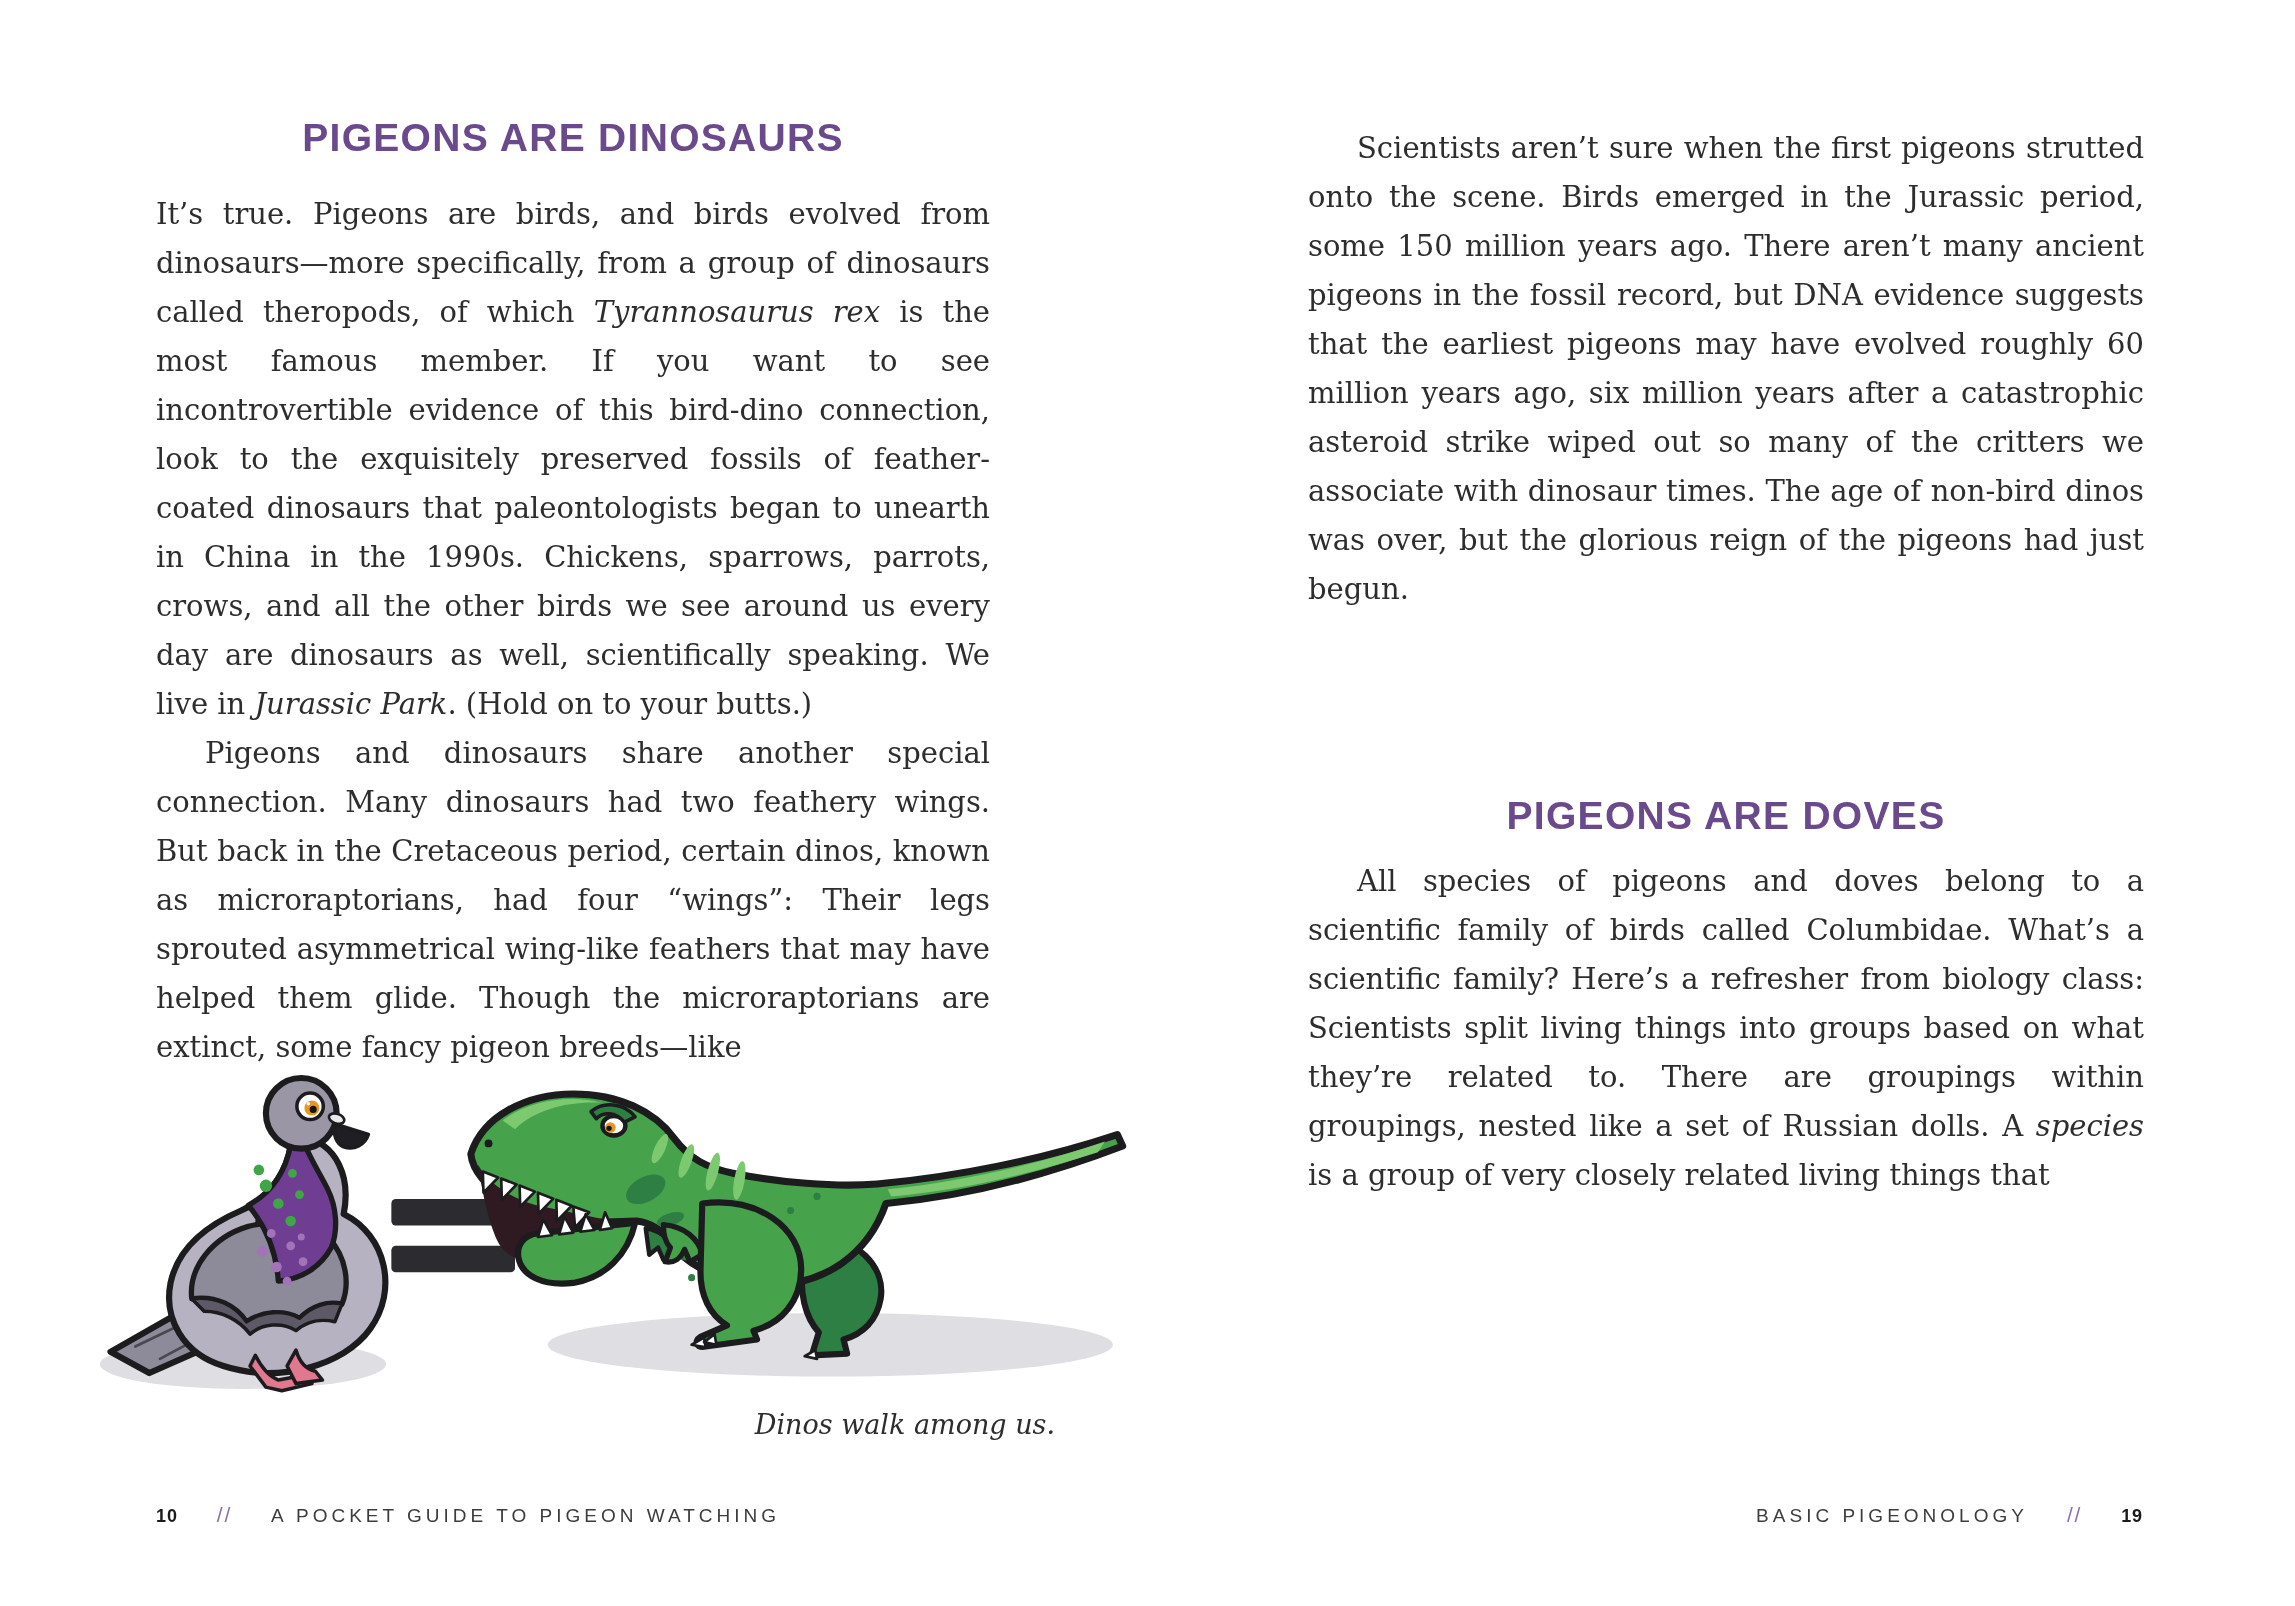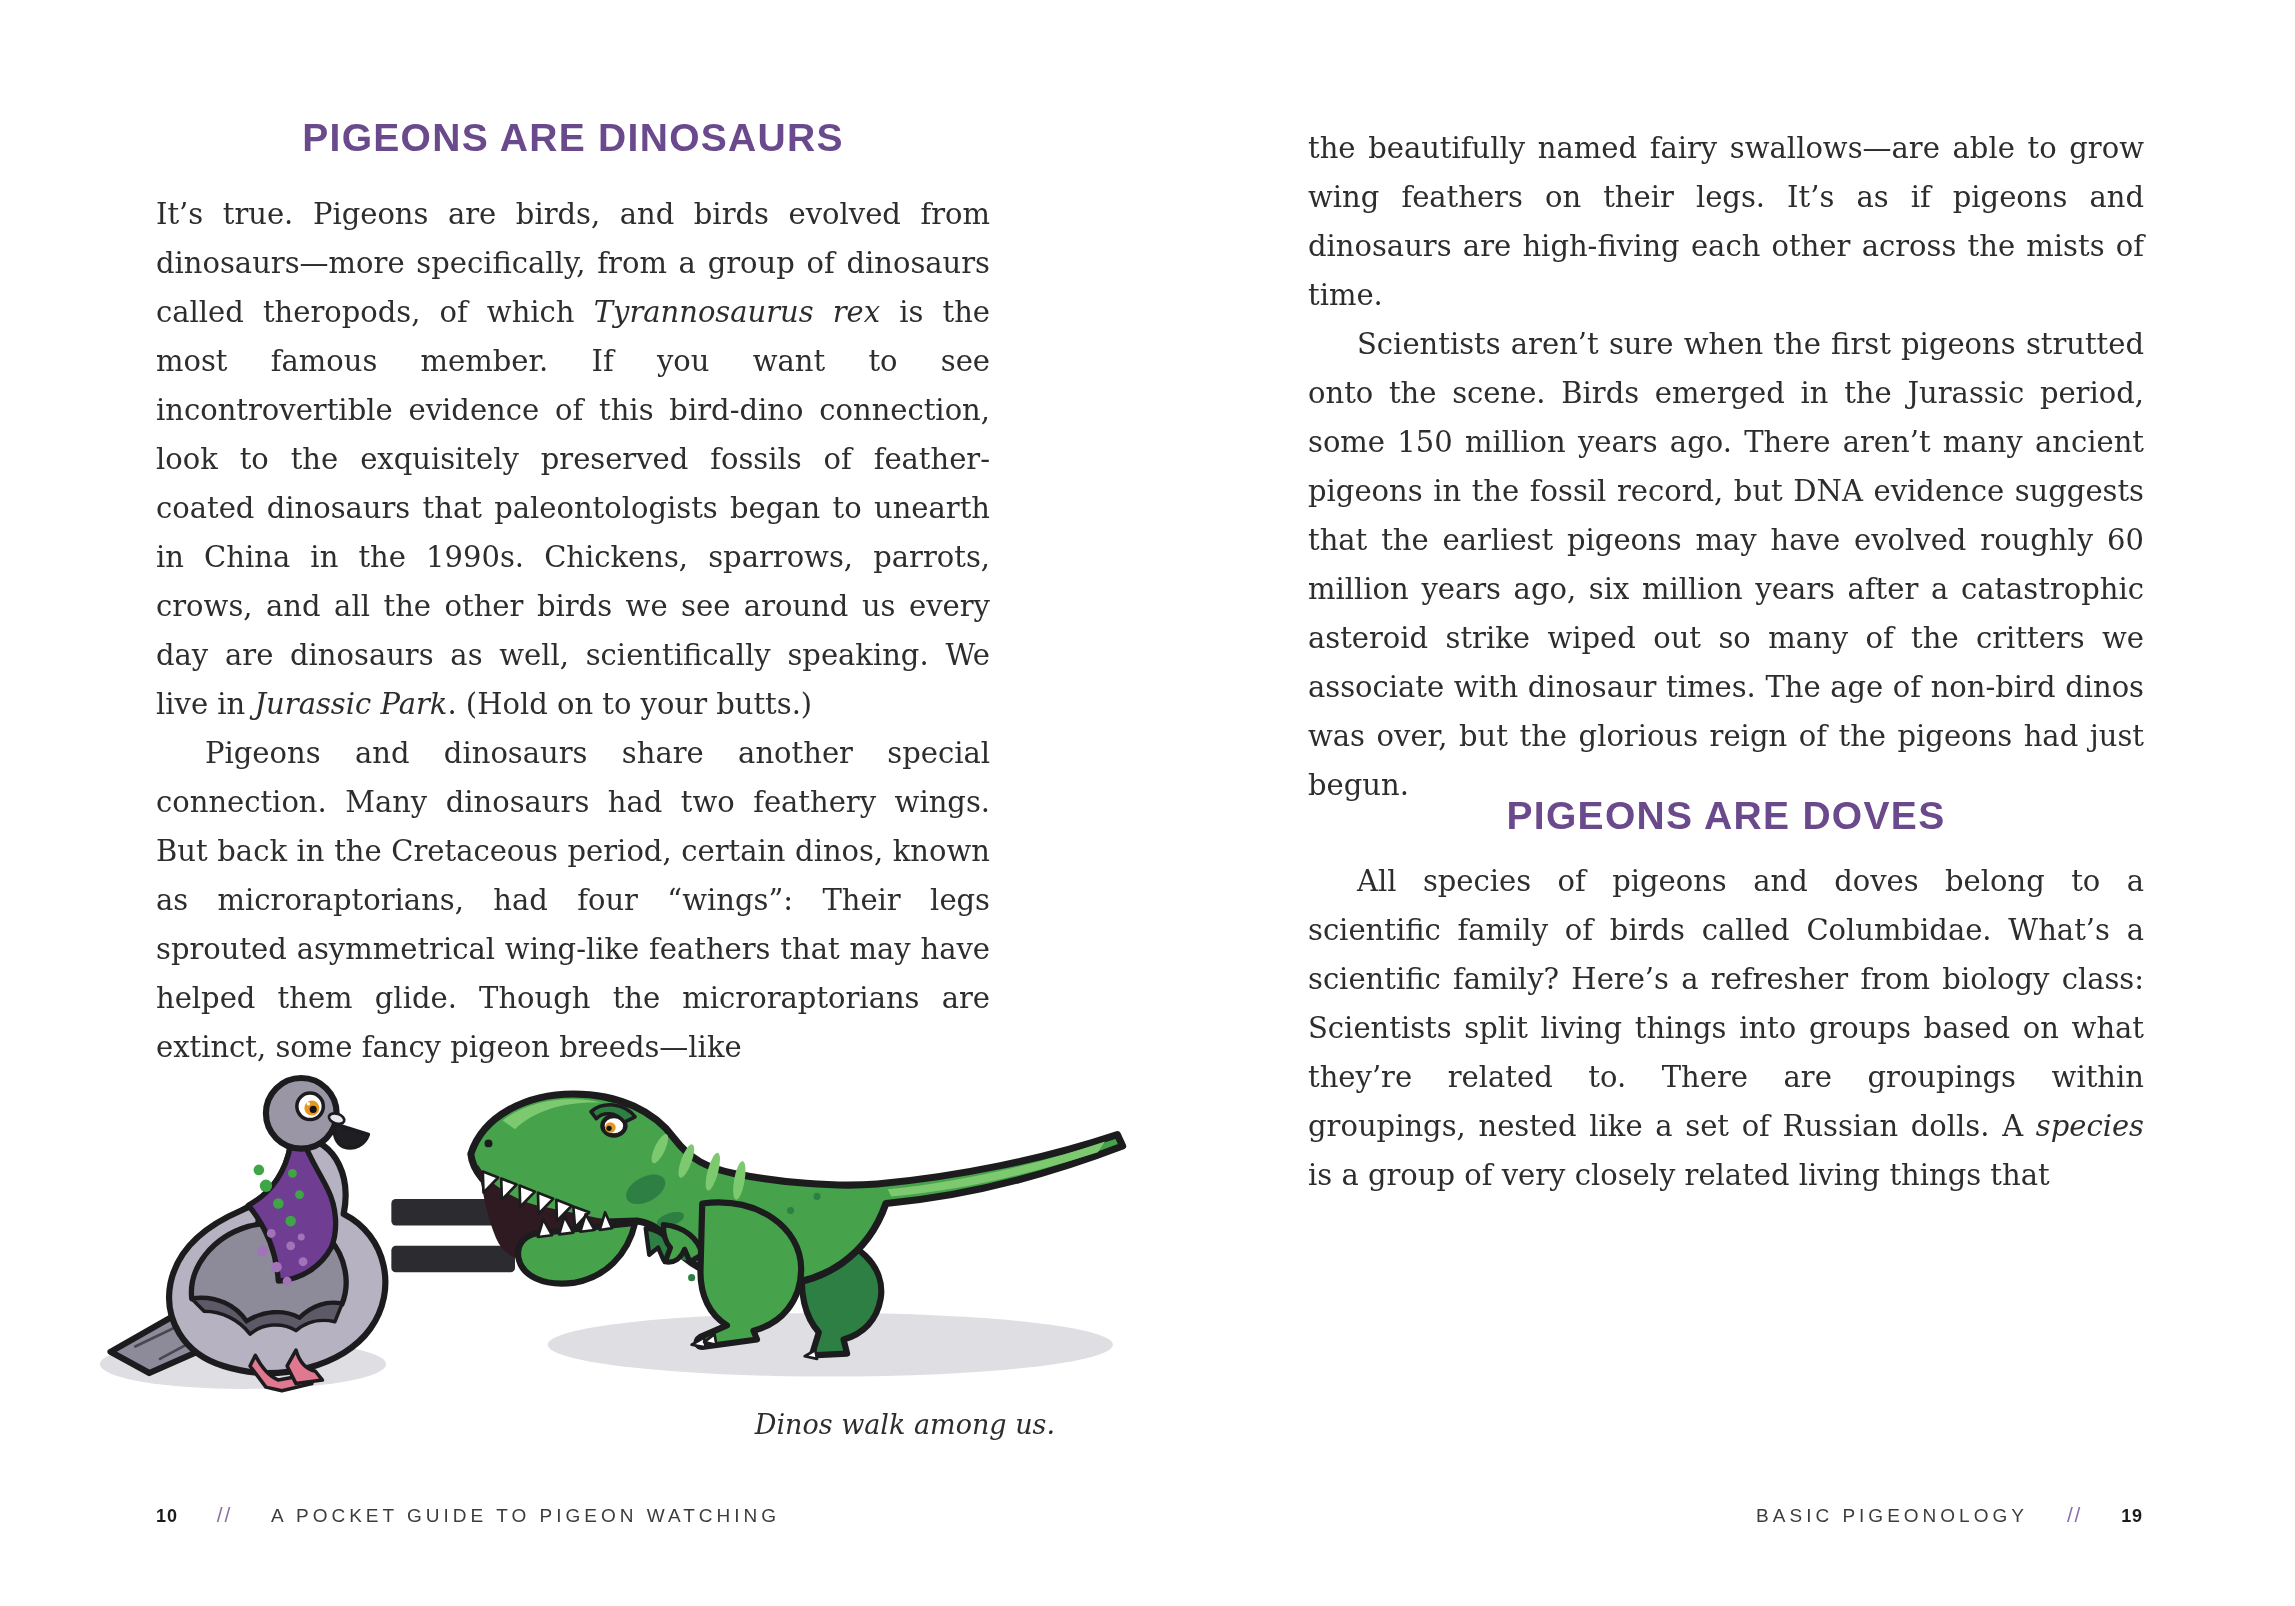--- a/index.html
+++ b/index.html
@@ -146,21 +146,20 @@
 
   <div class="caption">Dinos walk among us.</div>
 
   <div class="footer" style="left:156px;">
     <span class="pnum">10</span>
     <span class="slash">//</span>
     <span class="ftitle">A POCKET GUIDE TO PIGEON WATCHING</span>
   </div>
 
   <div class="bodycol" style="left:1308px;top:124px;width:836px;">
-    <p>the beautifully named fairy swallows—are able to grow wing feathers on their legs. It’s as if pigeons and dinosaurs are high-fiving each other across the mists of time.</p>
     <p class="indent">Scientists aren’t sure when the first pigeons strutted onto the scene. Birds emerged in the Jurassic period, some 150 million years ago. There aren’t many ancient pigeons in the fossil record, but DNA evidence suggests that the earliest pigeons may have evolved roughly 60 million years ago, six million years after a catastrophic asteroid strike wiped out so many of the critters we associate with dinosaur times. The age of non-bird dinos was over, but the glorious reign of the pigeons had just begun.</p>
   </div>
 
   <h2 class="heading" style="left:1308px;top:795px;width:836px;">PIGEONS ARE DOVES</h2>
 
   <div class="bodycol" style="left:1308px;top:857px;width:836px;">
     <p class="indent">All species of pigeons and doves belong to a scientific family of birds called Columbidae. What’s a scientific family? Here’s a refresher from biology class: Scientists split living things into groups based on what they’re related to. There are groupings within groupings, nested like a set of Russian dolls. A <i>species</i> is a group of very closely related living things that</p>
   </div>
 
   <div class="footer" style="right:152px;justify-content:center;">

